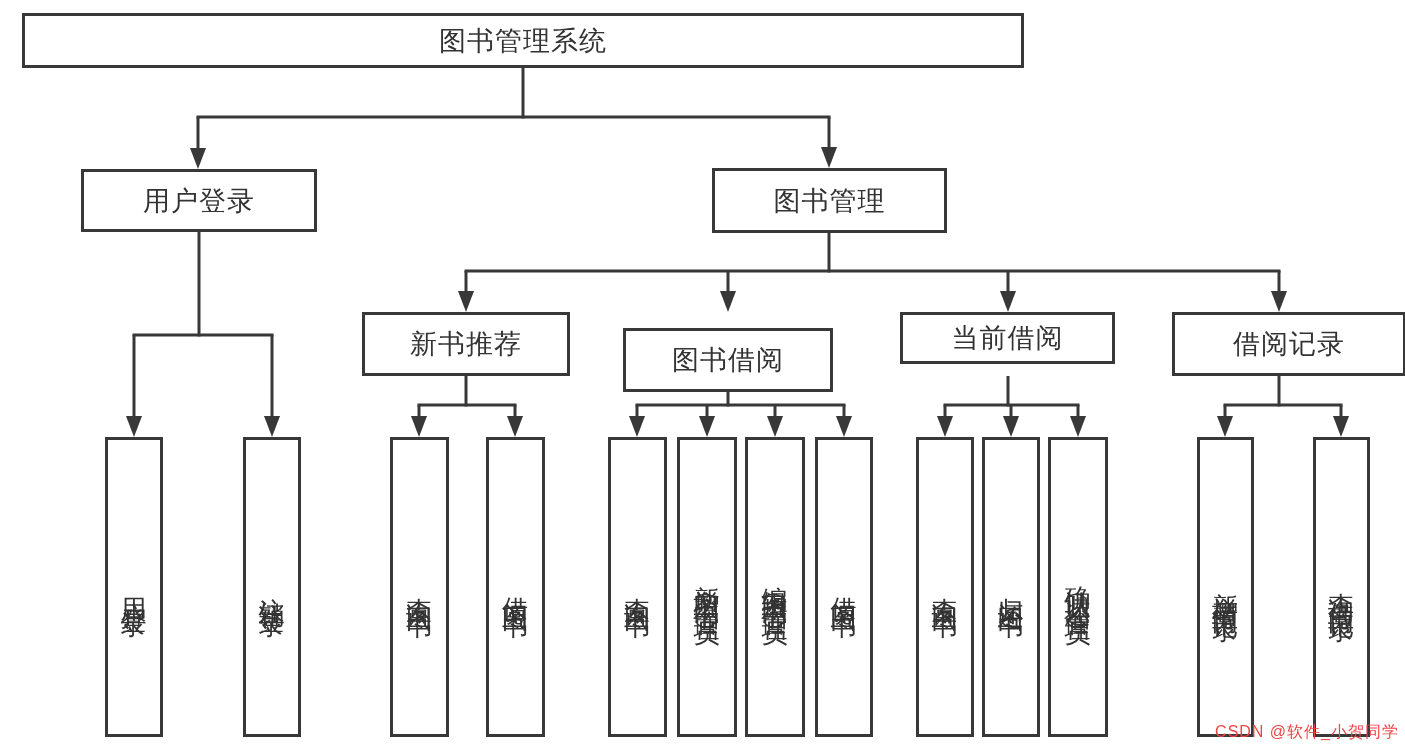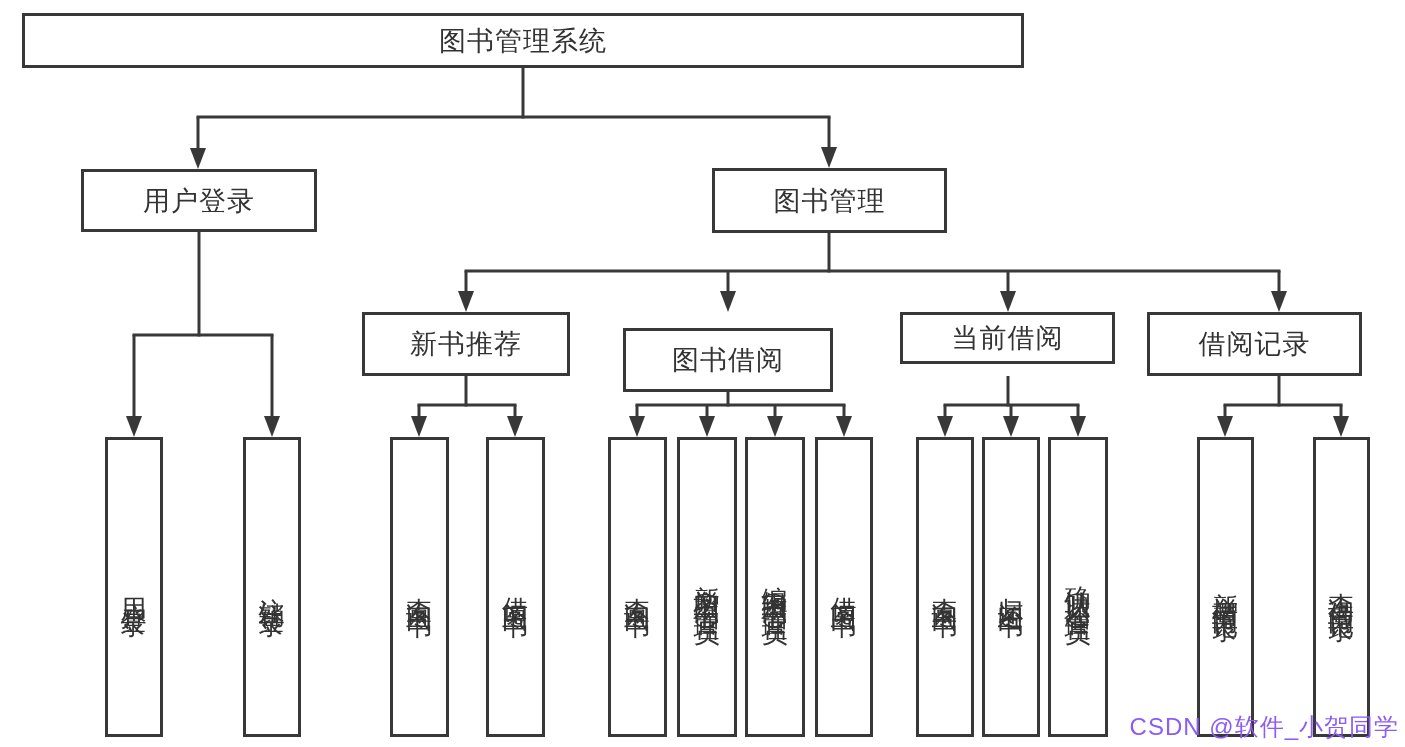--- a/index.html
+++ b/index.html
@@ -12,22 +12,22 @@
     position:absolute; box-sizing:border-box; background:#ffffff;
     border:3px solid #383838; display:flex; align-items:center; justify-content:center;
     text-align:center;
   }
   .h { font-size:27px; letter-spacing:1px; }
   .v {
     writing-mode:vertical-rl; text-orientation:mixed;
     font-size:26px; letter-spacing:5px; line-height:1;
   }
   .watermark {
-    position:absolute; right:6px; bottom:4px; font-size:24px;
-    color:#8b5cf6; letter-spacing:1px; z-index:5; white-space:nowrap;
+    position:absolute; right:6px; bottom:4px; font-size:16px;
+    color:#ef4444; letter-spacing:1px; z-index:5; white-space:nowrap;
   }
 </style>
 </head>
 <body>
 
 <div id="stage">
 
   <svg id="edges" viewBox="0 0 1405 747" xmlns="http://www.w3.org/2000/svg">
       <line x1="523" y1="68" x2="523" y2="118.5" stroke="#383838" stroke-width="3"></line>
       <line x1="196.5" y1="117" x2="830.5" y2="117" stroke="#383838" stroke-width="3"></line>
@@ -84,21 +84,21 @@
     </svg>
 
   <div class="node h" style="left:22px;top:13px;width:1002px;height:55px">图书管理系统</div>
 
   <div class="node h" style="left:81px;top:169px;width:236px;height:63px">用户登录</div>
   <div class="node h" style="left:712px;top:168px;width:235px;height:65px">图书管理</div>
 
   <div class="node h" style="left:362px;top:312px;width:208px;height:64px">新书推荐</div>
   <div class="node h" style="left:623px;top:328px;width:210px;height:64px">图书借阅</div>
   <div class="node h" style="left:900px;top:312px;width:215px;height:52px">当前借阅</div>
-  <div class="node h" style="left:1147px;top:312px;width:215px;height:64px">借阅记录</div>
+  <div class="node h" style="left:1172px;top:312px;width:234px;height:64px">借阅记录</div>
 
   <div class="node v" style="left:105px;top:437px;width:58px;height:300px">用户登录</div>
   <div class="node v" style="left:243px;top:437px;width:58px;height:300px">注销登录</div>
 
   <div class="node v" style="left:390px;top:437px;width:59px;height:300px">查询图书</div>
   <div class="node v" style="left:486px;top:437px;width:59px;height:300px">借阅图书</div>
 
   <div class="node v" style="left:608px;top:437px;width:59px;height:300px">查询图书</div>
   <div class="node v" style="left:677px;top:437px;width:60px;height:300px">新增图书（管理员）</div>
   <div class="node v" style="left:745px;top:437px;width:60px;height:300px">编辑图书（管理员）</div>

